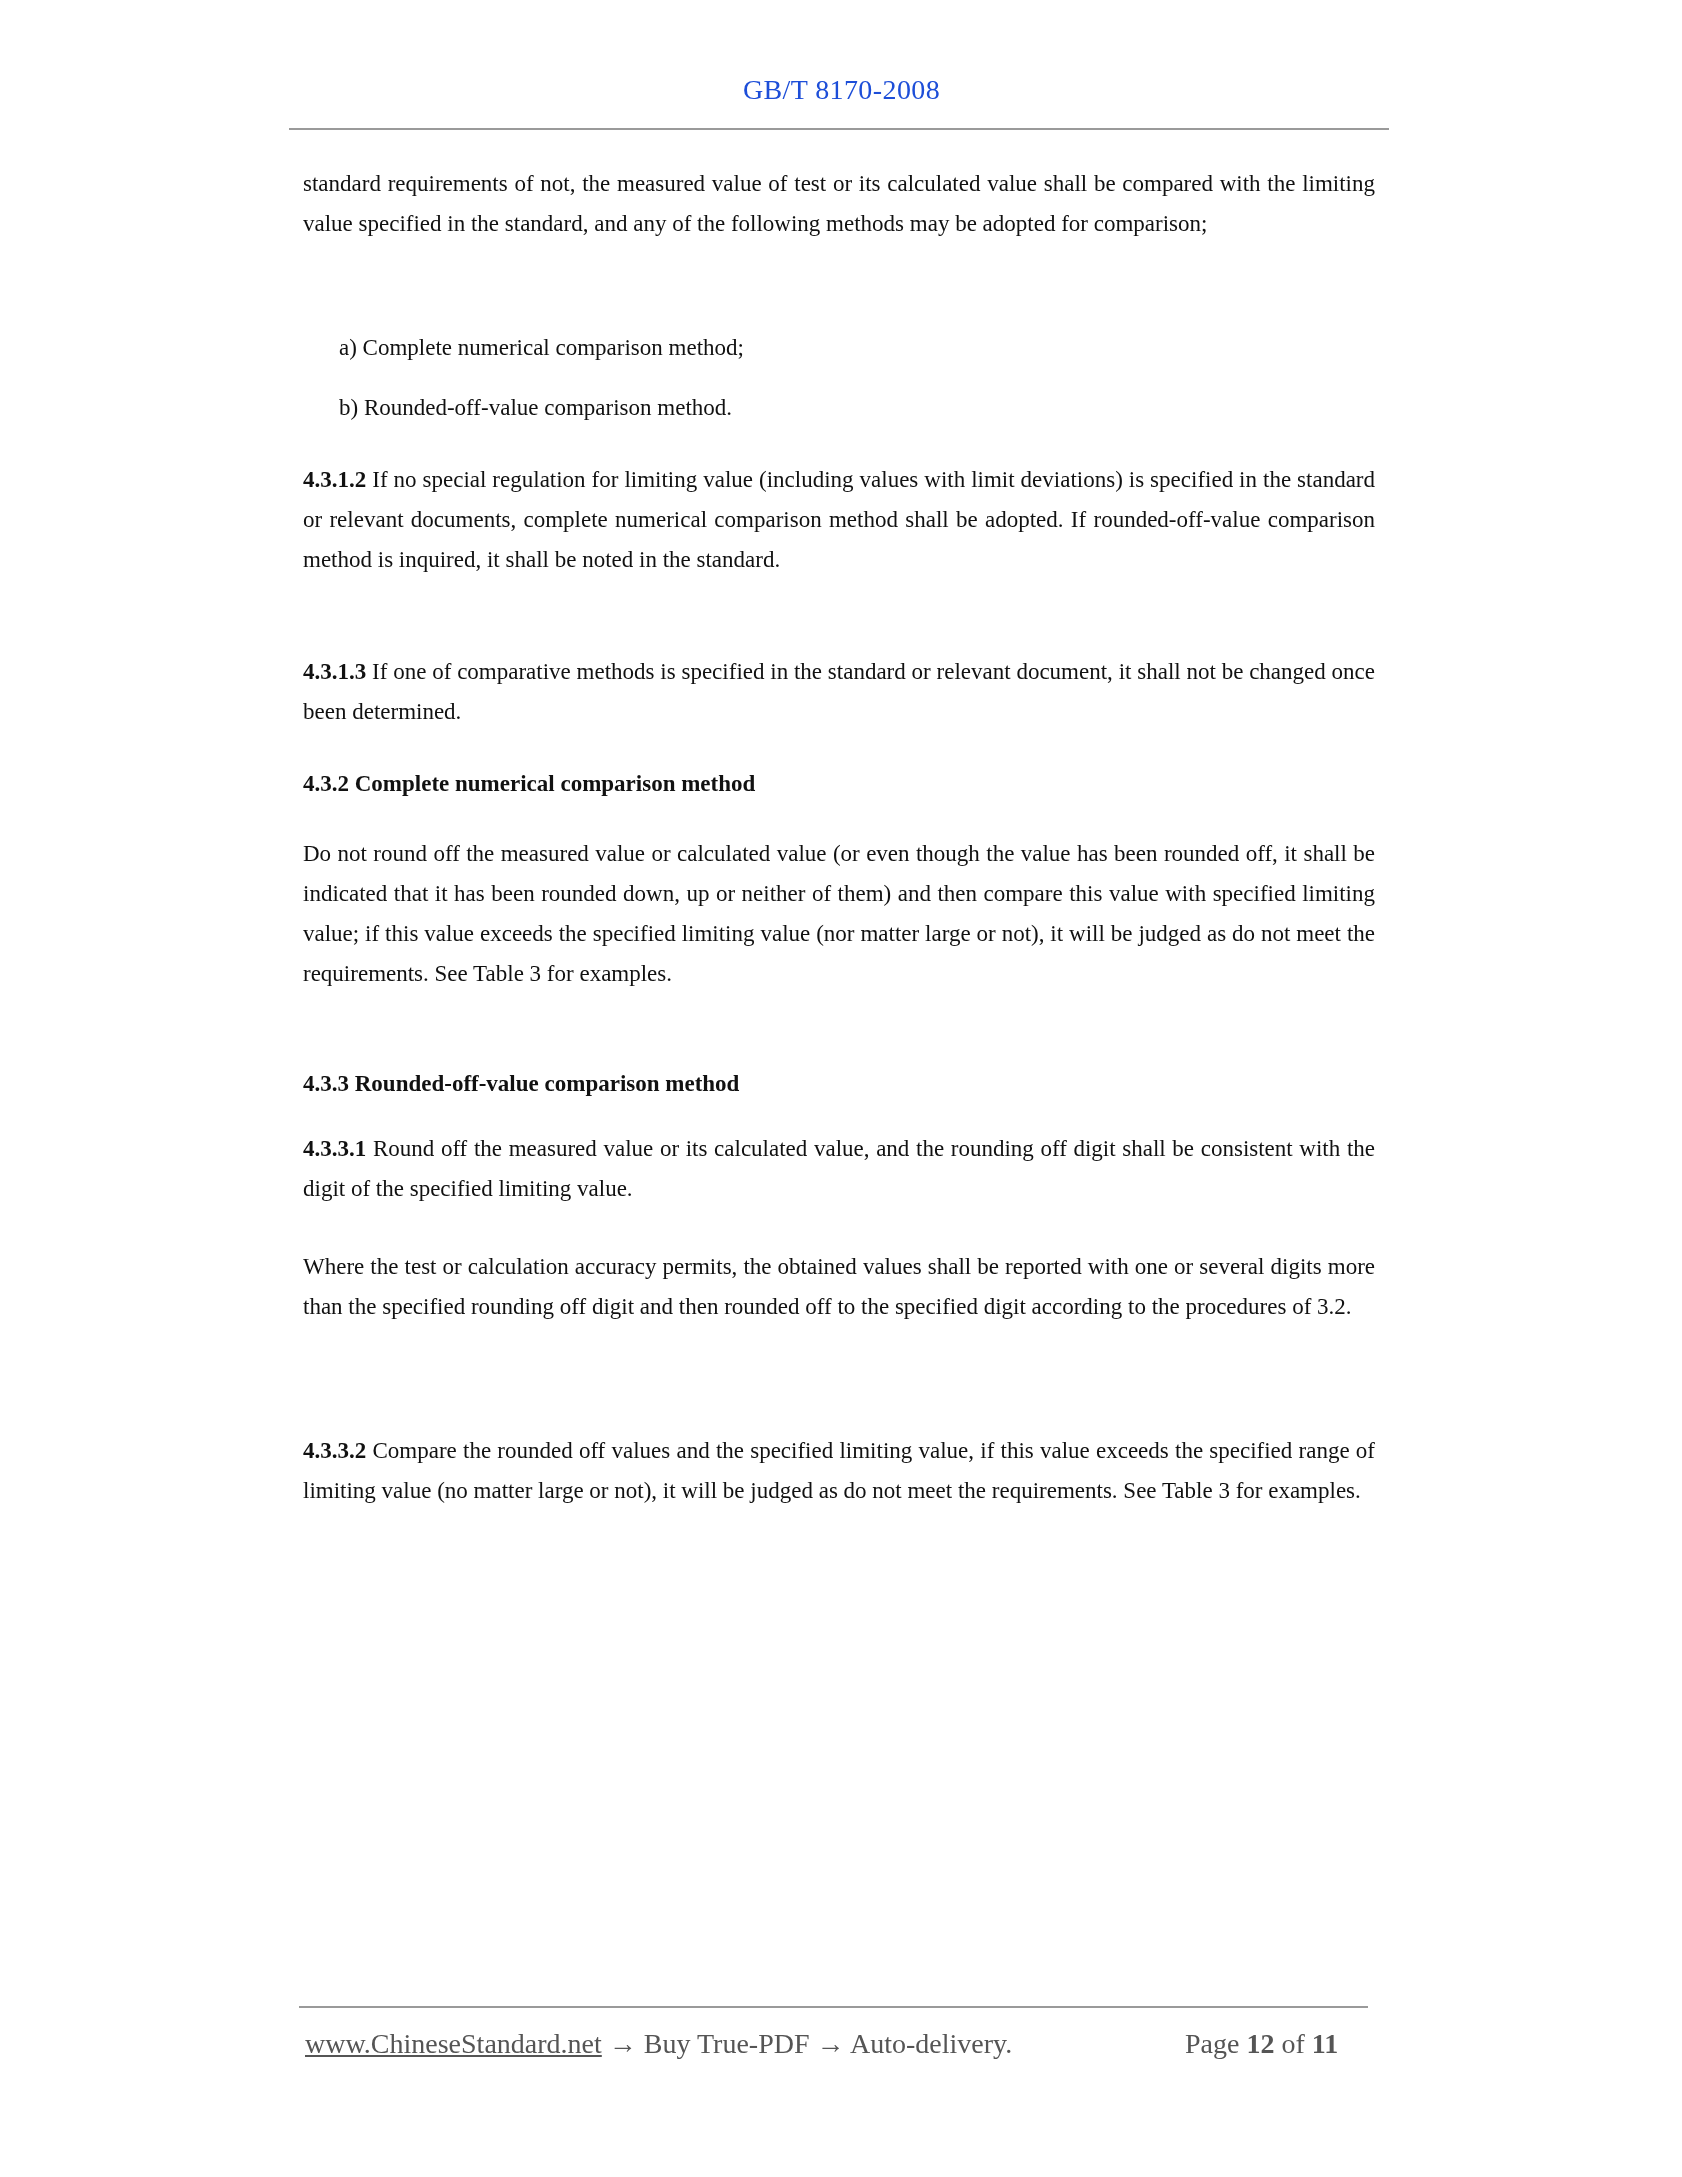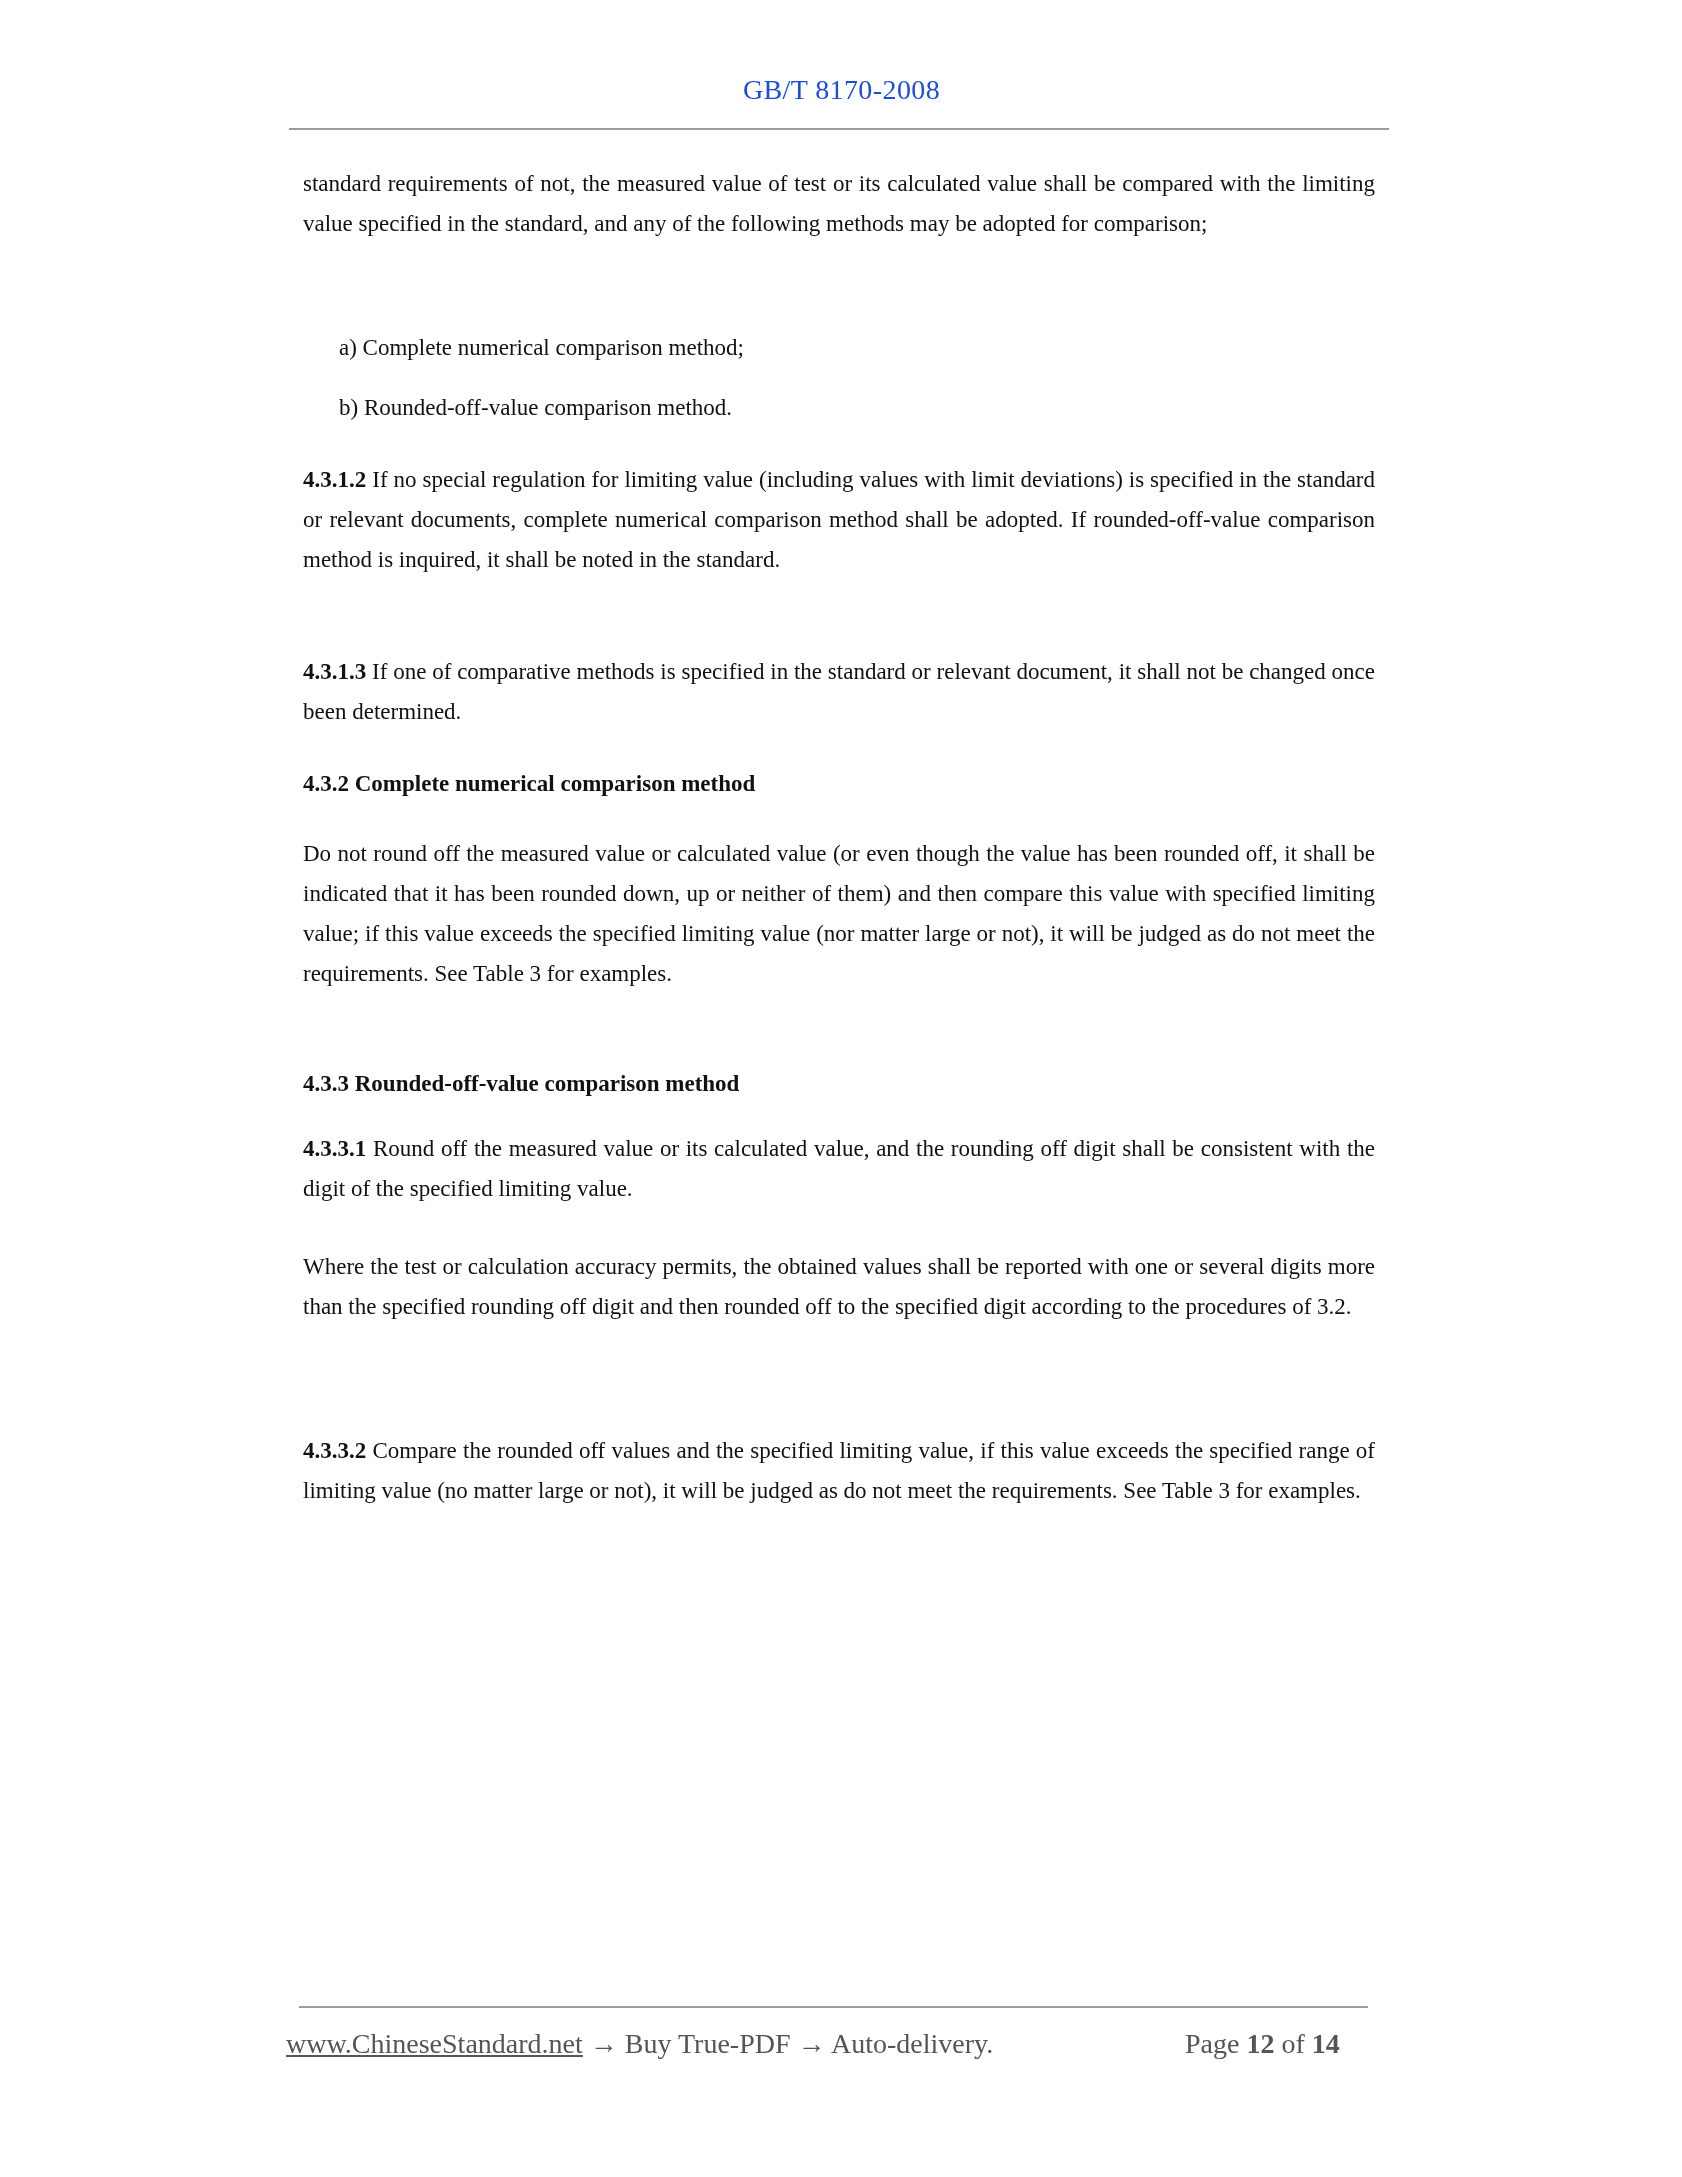--- a/index.html
+++ b/index.html
@@ -8,21 +8,21 @@
   .hdr-text { position:absolute; top:74px; left:0; width:1683px; text-align:center;
               font-size:28px; color:#1d4ed8; letter-spacing:0.4px; }
   .hdr-line { position:absolute; top:128px; left:289px; width:1100px; height:1.7px; background:#9a9a9a; }
   .para { position:absolute; left:303px; width:1072px; font-size:23px; line-height:40px;
           text-align:justify; text-align-last:left; margin:0; }
   .para.indent { left:339px; }
   .num { font-weight:bold; }
   .heading { font-weight:bold; }
   .ftr-line { position:absolute; top:2006px; left:299px; width:1069px; height:1.7px; background:#9a9a9a; }
   .ftr { position:absolute; top:2028px; font-size:28px; color:#555; }
-  .ftr-left { left:286px; }
+  .ftr-left { left:305px; }
   .ftr-right { left:1185px; }
   .link { text-decoration:underline; color:#555; }
   .bold { font-weight:bold;text-align:right; }
 </style>
 </head>
 <body>
 
 <div class="hdr-text">GB/T 8170-2008</div>
 <div class="hdr-line"></div>
 
@@ -44,14 +44,14 @@
 <p class="para" style="top:1129px;"><span class="num">4.3.3.1</span><span> Round off the measured value or its calculated value, and the rounding off digit shall be consistent with the digit of the specified limiting value.</span></p>
 
 <p class="para" style="top:1247px;">Where the test or calculation accuracy permits, the obtained values shall be reported with one or several digits more than the specified rounding off digit and then rounded off to the specified digit according to the procedures of 3.2.</p>
 
 <p class="para" style="top:1431px;"><span class="num">4.3.3.2</span><span> Compare the rounded off values and the specified limiting value, if this value exceeds the specified range of limiting value (no matter large or not), it will be judged as do not meet the requirements. See Table 3 for examples.</span></p>
 
 <div class="ftr-line"></div>
 
 <div class="ftr ftr-left"><span class="link">www.ChineseStandard.net</span> <span>→</span><span> Buy True-PDF </span><span>→</span><span> Auto-delivery.</span></div>
 
-<div class="ftr ftr-right"><span>Page </span><span class="bold">12</span><span> of </span><span class="bold">14</span></div>
+<div class="ftr ftr-right"><span>Page </span><span class="bold">12</span><span> of </span><span class="bold">11</span></div>
 
 
 </body></html>

